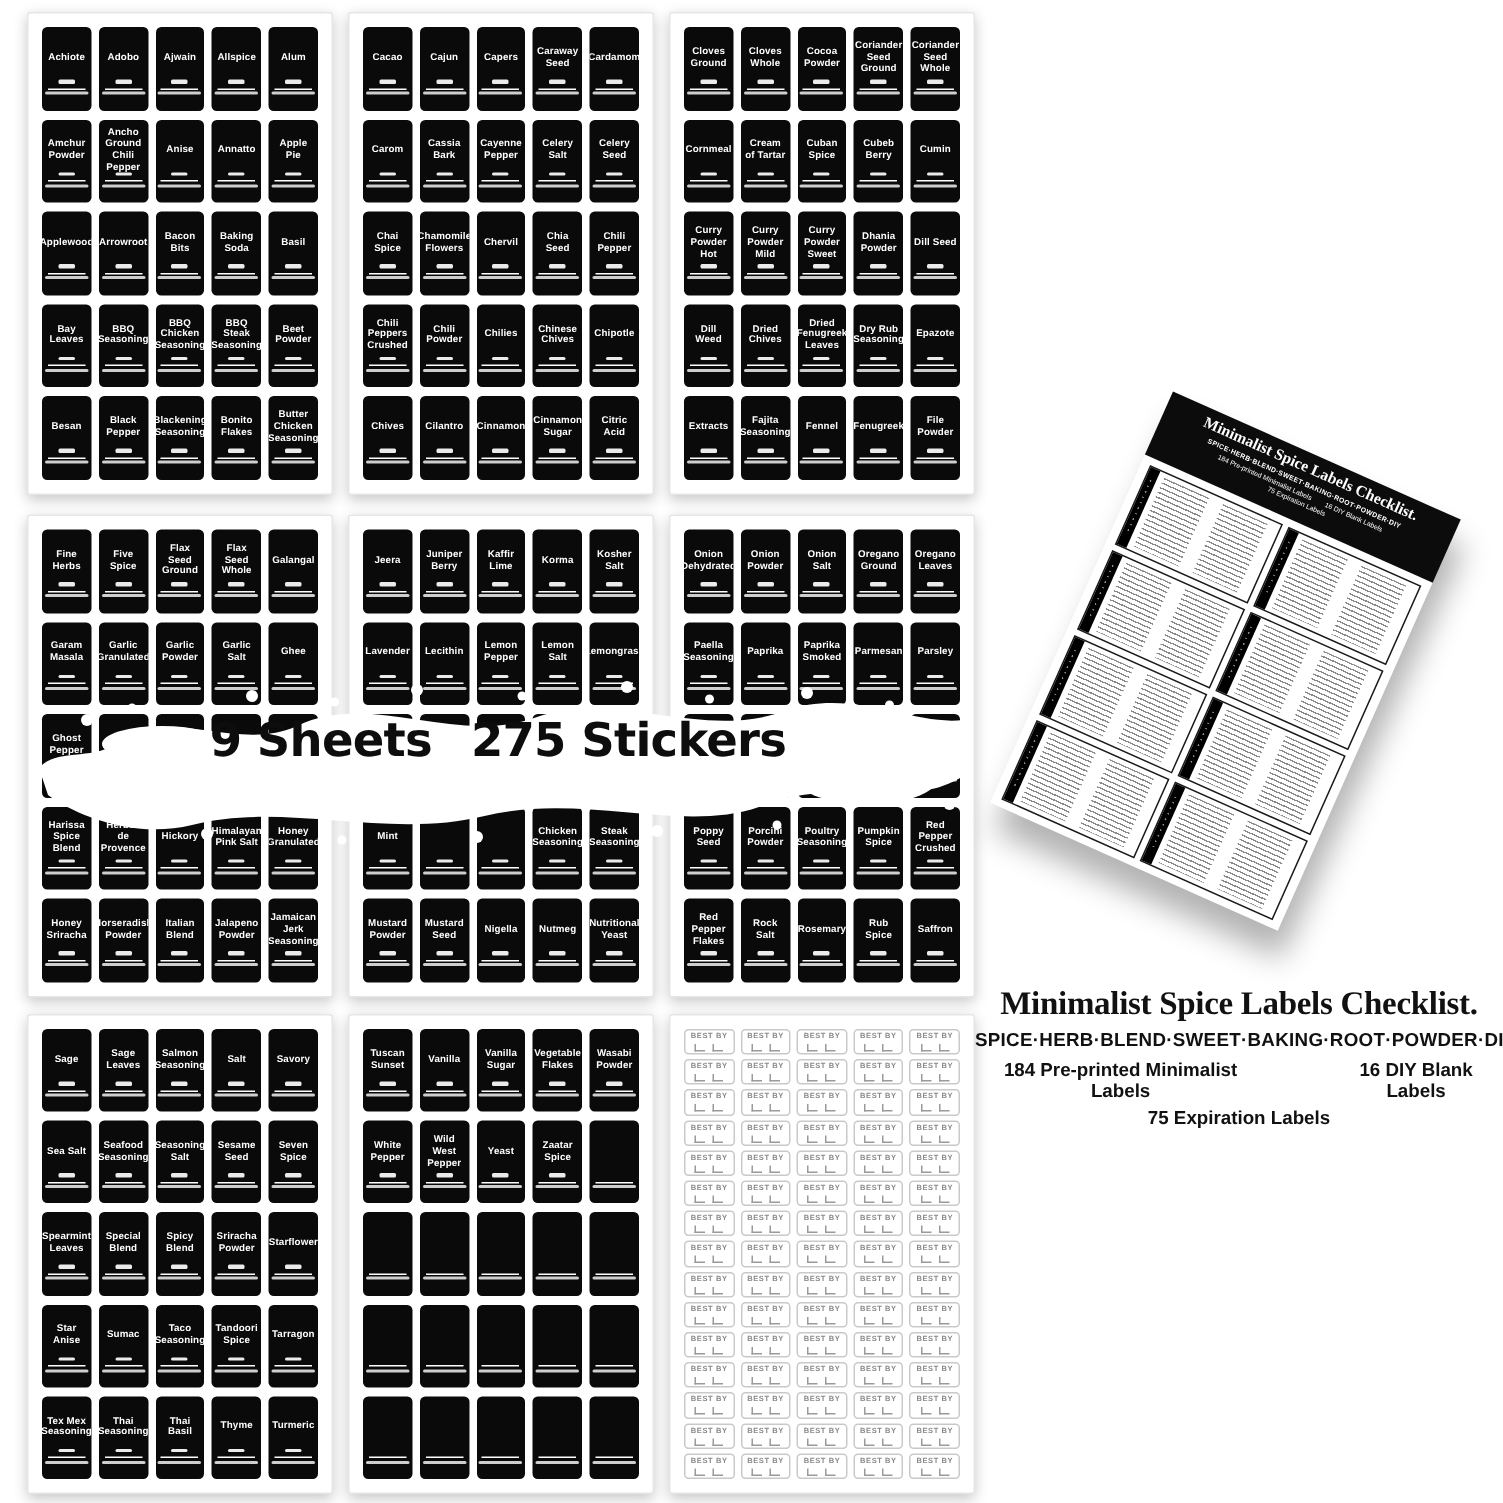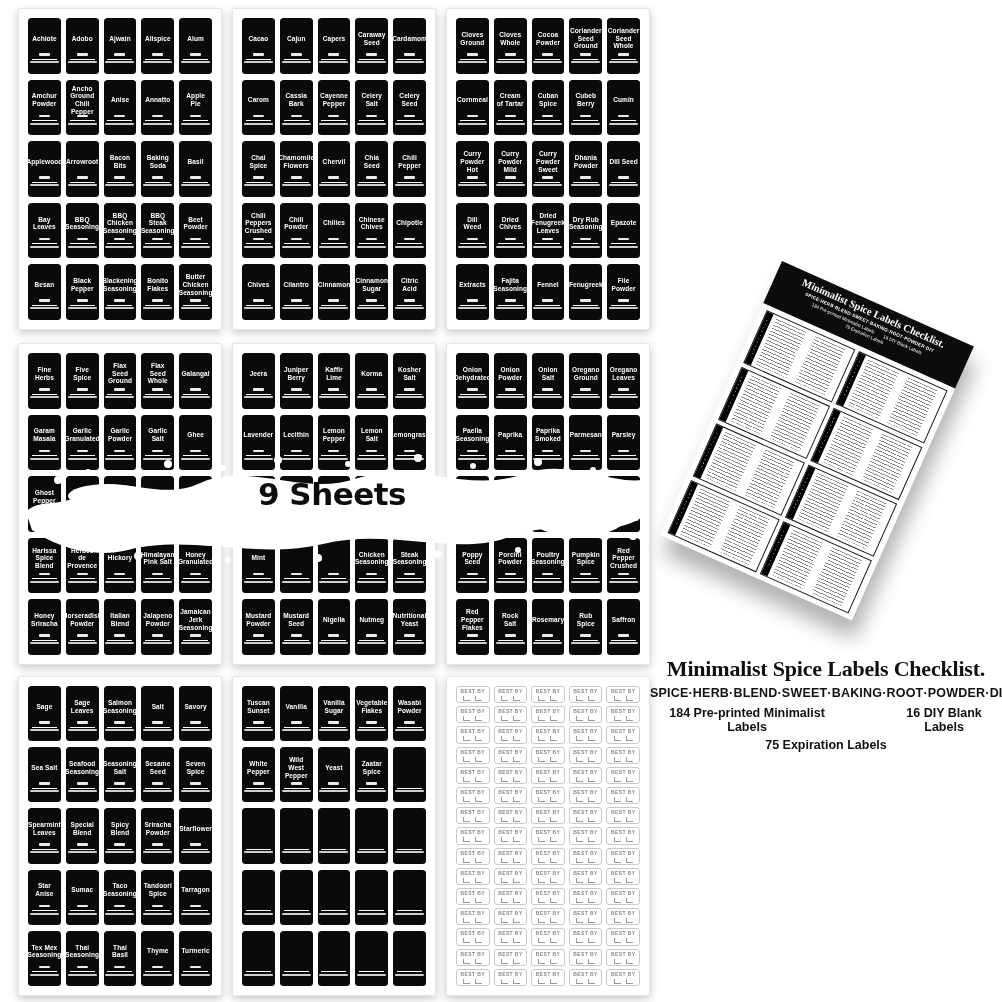--- a/index.html
+++ b/index.html
@@ -1837,20 +1837,21 @@
         <circle fill="#ffffff" cx="575" cy="20" r="3"></circle>
       <circle fill="#ffffff" cx="120" cy="106" r="4"></circle>
         <circle fill="#ffffff" cx="210" cy="110" r="3"></circle>
       <circle fill="#ffffff" cx="300" cy="108" r="4"></circle>
         <circle fill="#ffffff" cx="420" cy="104" r="4"></circle>
       <circle fill="#ffffff" cx="500" cy="100" r="3"></circle>
         <circle fill="#ffffff" cx="615" cy="86" r="4"></circle>
     </svg>
     <div id="banner">
       <span>9 Sheets</span>
+      <span>275 Stickers</span>
     </div>
   </div>
 
   <div id="card">
     <div class="card-header">
       <div class="card-title">Minimalist Spice Labels Checklist.</div>
       <div class="card-sub">SPICE·HERB·BLEND·SWEET·BAKING·ROOT·POWDER·DIY</div>
       <div class="card-counts">
         <span>184 Pre-printed Minimalist Labels</span>
         <span>16 DIY Blank Labels</span>

